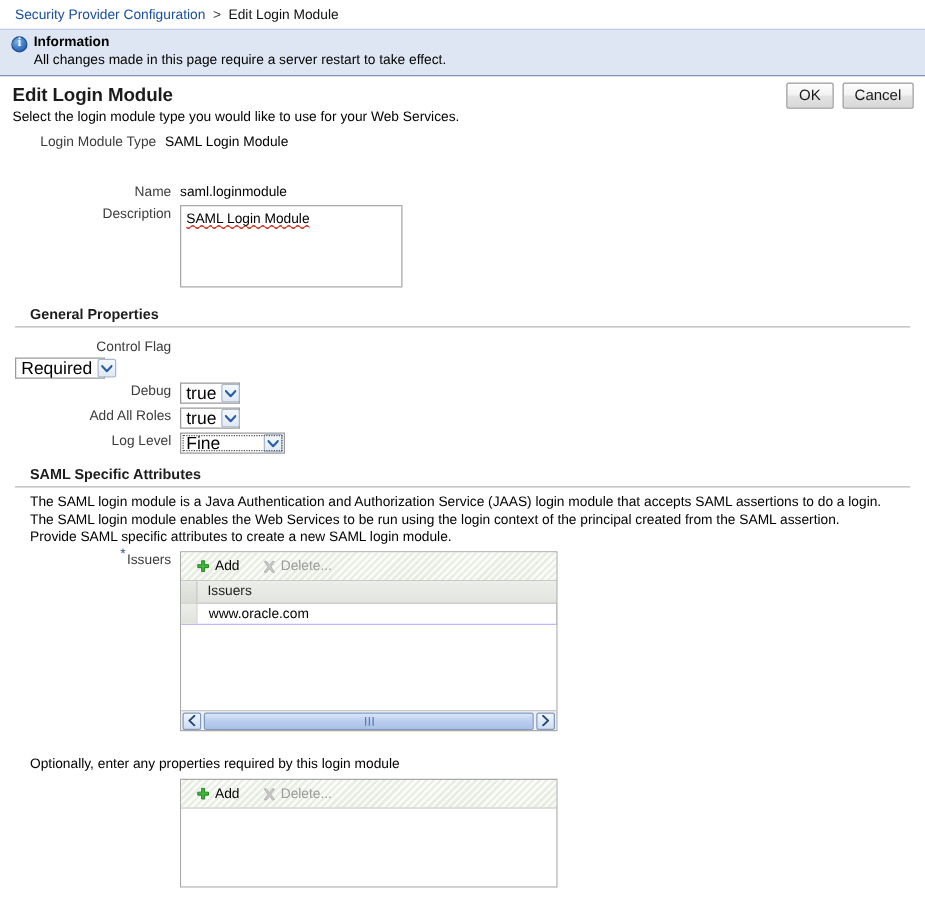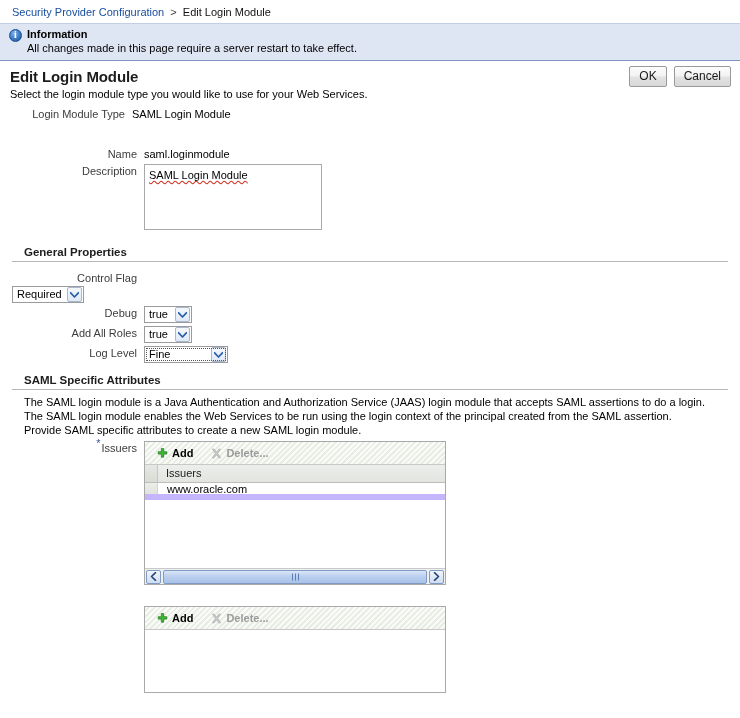--- a/index.html
+++ b/index.html
@@ -194,21 +194,21 @@
     align-items: center;
     height: 17px;
     border: 1px solid #9b9b9b;
     background: #ffffff;
     box-sizing: border-box;
     cursor: pointer;
     vertical-align: middle;
   }
   .sel.focused { outline: 1px dotted #555; outline-offset: -3px; }
   .sel .sel-text {
-    font-size: 11px;
+    font-size: 14px;
     color: #000;
     padding: 0 4px 0 4px;
     line-height: 15px;
     white-space: nowrap;
     flex: 1 1 auto;
   }
   .sel .sel-arrow {
     width: 15px;
     height: 15px;
     margin: 0 1px 0 0;
@@ -231,21 +231,20 @@
   }
   .panel-toolbar {
     height: 23px;
     background:
       repeating-linear-gradient(135deg, rgba(255,255,255,0.65) 0 2px, rgba(228,234,222,0.65) 2px 4px),
       linear-gradient(to bottom, #f5f7f2 0%, #eef2e9 100%);
     border-bottom: 1px solid #c8c8c8;
     display: flex;
     padding-left: 8px;
     box-sizing: border-box;
-    font-weight: bold;
   }
   .tb-btn {
     display: inline-flex;
     align-items: center;
     gap: 4px;
     font-size: 11px;
     color: #000;
     cursor: pointer;
     padding: 1px 4px;
     margin-right: 10px;
@@ -276,21 +275,21 @@
     color: #1c1c1c;
     padding-left: 8px;
     line-height: 17px;
     box-sizing: border-box;
     white-space: nowrap;
   }
   .tbl-row {
     display: flex;
     height: 17px;
     align-items: center;
-    border-bottom: 6px solid #c4b5fd;
+    border-bottom: 1px solid #c4b5fd;
     box-sizing: border-box;
   }
   .tbl-row .selcol {
     width: 13px;
     height: 100%;
     flex: 0 0 auto;
     background: linear-gradient(to bottom, #eceeea 0%, #e0e3dc 100%);
     border-right: 1px solid #d2d2d2;
     box-sizing: border-box;
   }
@@ -507,20 +506,21 @@
               </svg>
           </span>
         </div>
       </div>
     </div>
   </div>
 </div>
 
 <div class="section" style="margin-top:14px;">
   <div class="section-body">
+    <div class="section-note">Optionally, enter any properties required by this login module</div>
 
     <div class="field-row" style="margin-top:5px;">
       <div class="field-label"></div>
       <div class="panel" style="width:302px;">
         <div class="panel-toolbar">
           <span class="tb-btn">
             <svg class="icon-plus" viewBox="0 0 11 11">
               <path d="M4.3 0.6h2.4v3.1h3.1v2.4H6.7v3.1H4.3V6.1H1.2V3.7h3.1z" fill="#3fb63a" stroke="#1d7a18" stroke-width="0.7" stroke-linejoin="round"></path>
             </svg>
             <span>Add</span>

